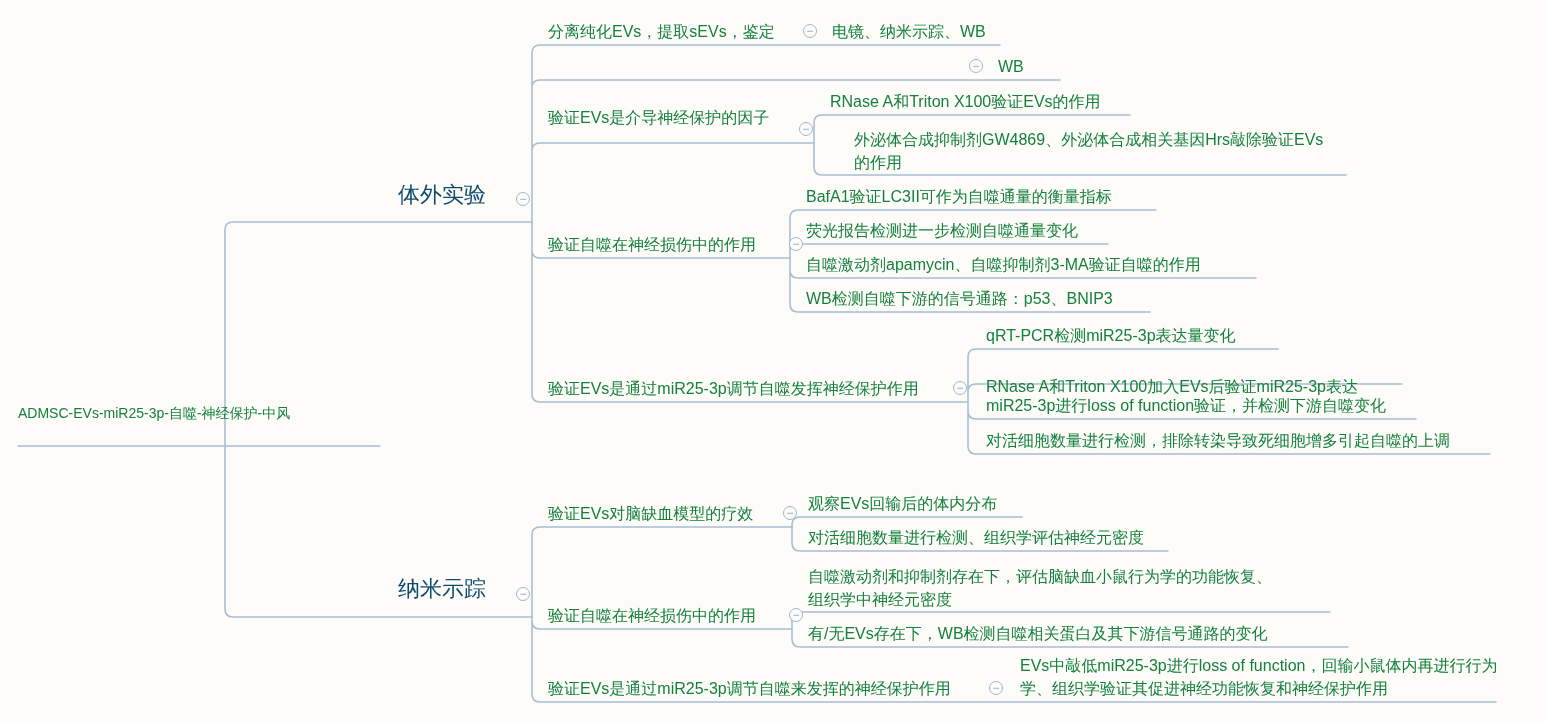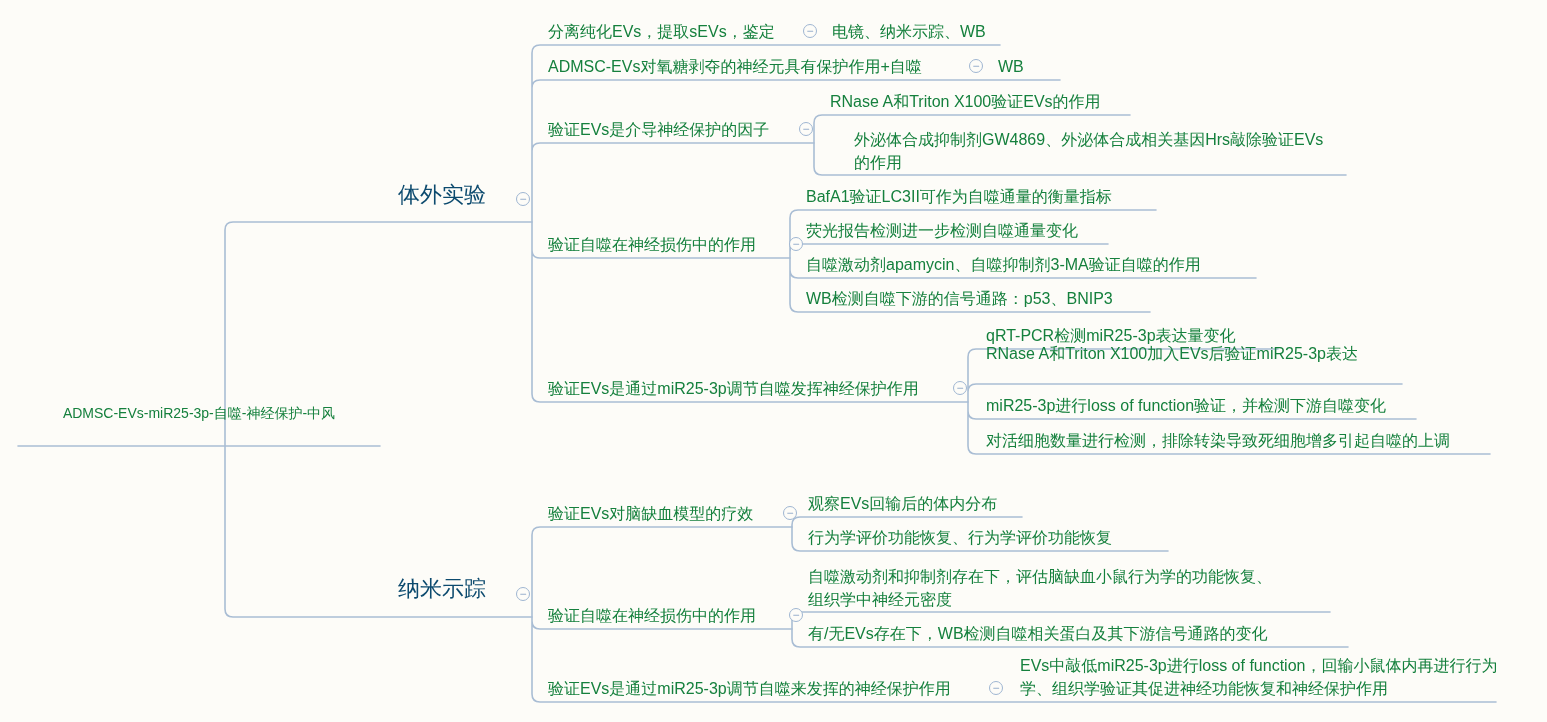--- a/index.html
+++ b/index.html
@@ -23,21 +23,20 @@
   .wrap {
     white-space: normal;
     line-height: 23px;
   }
   .node-lg {
     font-size: 22px;
     color: #0c4a6e;
   }
   .node-root {
     font-size: 14px;
-    text-align: center;
   }
   .collapse {
     position: absolute;
     width: 14px;
     height: 14px;
     box-sizing: border-box;
     border: 1px solid #9fb6d2;
     border-radius: 50%;
     background: #fdfcf8;
     color: #8fa9c9;
@@ -95,50 +94,49 @@
 
   <div class="node node-root" style="left:18px; top:404px; width:362px;">ADMSC-EVs-miR25-3p-自噬-神经保护-中风</div>
 
   <div class="node node-lg" style="left:398px; top:186px;">体外实验</div>
   <span class="collapse" style="left:516px; top:192px;">−</span>
 
   <div class="node" style="left:548px; top:23px;">分离纯化EVs，提取sEVs，鉴定</div>
   <span class="collapse" style="left:803px; top:24px;">−</span>
   <div class="node" style="left:832px; top:23px;">电镜、纳米示踪、WB</div>
 
-  <div class="node" style="left:548px; top:58px;">ADMSC-EVs对氧糖剥夺的神经元具有保护作用+自噬</div>
   <span class="collapse" style="left:969px; top:59px;">−</span>
   <div class="node" style="left:998px; top:58px;">WB</div>
 
-  <div class="node" style="left:548px; top:121px;">验证EVs是介导神经保护的因子</div>
+  <div class="node" style="left:548px; top:109px;">验证EVs是介导神经保护的因子</div>
   <span class="collapse" style="left:799px; top:122px;">−</span>
   <div class="node" style="left:830px; top:93px;">RNase A和Triton X100验证EVs的作用</div>
   <div class="node wrap" style="left:830px; top:128px; width:475px;margin-left:24px;">外泌体合成抑制剂GW4869、外泌体合成相关基因Hrs敲除验证EVs的作用</div>
 
   <div class="node" style="left:548px; top:236px;">验证自噬在神经损伤中的作用</div>
   <span class="collapse" style="left:789px; top:237px;">−</span>
   <div class="node" style="left:806px; top:188px;">BafA1验证LC3II可作为自噬通量的衡量指标</div>
   <div class="node" style="left:806px; top:222px;">荧光报告检测进一步检测自噬通量变化</div>
   <div class="node" style="left:806px; top:256px;">自噬激动剂apamycin、自噬抑制剂3-MA验证自噬的作用</div>
   <div class="node" style="left:806px; top:290px;">WB检测自噬下游的信号通路：p53、BNIP3</div>
 
   <div class="node" style="left:548px; top:380px;">验证EVs是通过miR25-3p调节自噬发挥神经保护作用</div>
   <span class="collapse" style="left:953px; top:381px;">−</span>
   <div class="node" style="left:986px; top:327px;">qRT-PCR检测miR25-3p表达量变化</div>
-  <div class="node" style="left:986px; top:345px;text-align:right;">RNase A和Triton X100加入EVs后验证miR25-3p表达</div>
+  <div class="node" style="left:986px; top:378px;text-align:right;">RNase A和Triton X100加入EVs后验证miR25-3p表达</div>
   <div class="node" style="left:986px; top:397px;">miR25-3p进行loss of function验证，并检测下游自噬变化</div>
   <div class="node" style="left:986px; top:432px;">对活细胞数量进行检测，排除转染导致死细胞增多引起自噬的上调</div>
 
   <div class="node node-lg" style="left:398px; top:580px;">纳米示踪</div>
   <span class="collapse" style="left:516px; top:587px;">−</span>
 
   <div class="node" style="left:548px; top:505px;">验证EVs对脑缺血模型的疗效</div>
   <span class="collapse" style="left:783px; top:506px;">−</span>
   <div class="node" style="left:808px; top:495px;">观察EVs回输后的体内分布</div>
-  <div class="node" style="left:808px; top:529px;">行为学评价功能恢复、行为学评价功能恢复</div>
+  <div class="node" style="left:808px; top:529px;">对活细胞数量进行检测、组织学评估神经元密度</div>
 
   <div class="node" style="left:548px; top:607px;">验证自噬在神经损伤中的作用</div>
   <span class="collapse" style="left:789px; top:608px;">−</span>
   <div class="node wrap" style="left:808px; top:565px; width:472px;">自噬激动剂和抑制剂存在下，评估脑缺血小鼠行为学的功能恢复、组织学中神经元密度</div>
   <div class="node" style="left:808px; top:625px;">有/无EVs存在下，WB检测自噬相关蛋白及其下游信号通路的变化</div>
 
   <div class="node" style="left:548px; top:680px;">验证EVs是通过miR25-3p调节自噬来发挥的神经保护作用</div>
   <span class="collapse" style="left:989px; top:681px;">−</span>
   <div class="node wrap" style="left:1020px; top:654px; width:494px;">EVs中敲低miR25-3p进行loss of function，回输小鼠体内再进行行为学、组织学验证其促进神经功能恢复和神经保护作用</div>
 

